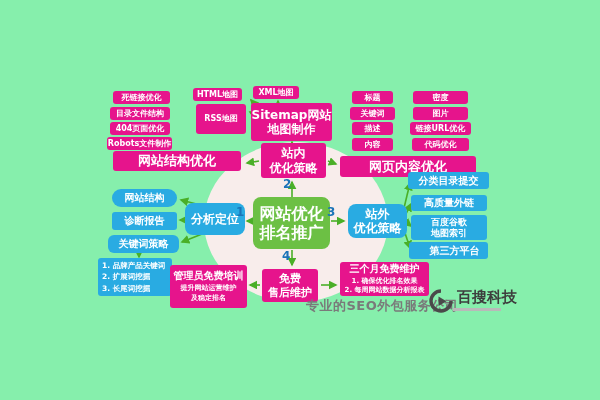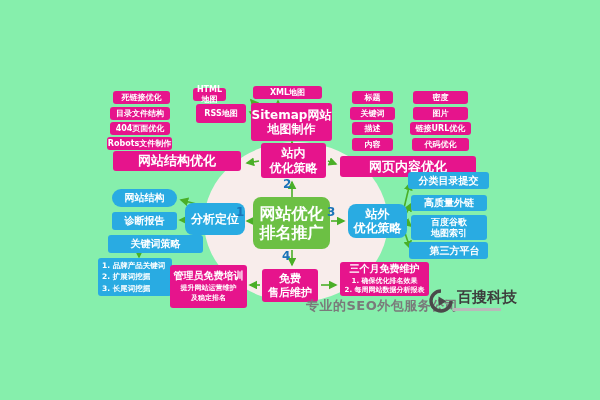--- a/index.html
+++ b/index.html
@@ -68,42 +68,42 @@
       <line x1="321" y1="285" x2="336" y2="285" marker-end="url(#ah)"></line>
     </g>
   </svg>
 
   <div class="box pink f8" style="left:113px;top:91px;width:57px;height:13px;">死链接优化</div>
   <div class="box pink f8" style="left:110px;top:107px;width:60px;height:13px;">目录文件结构</div>
   <div class="box pink f8" style="left:110px;top:122px;width:60px;height:13px;">404页面优化</div>
   <div class="box pink f8" style="left:107px;top:137px;width:65px;height:13px;">Robots文件制作</div>
   <div class="box pink f13" style="left:113px;top:151px;width:128px;height:20px;">网站结构优化</div>
 
-  <div class="box pink f8" style="left:193px;top:88px;width:33px;height:13px;">HTML地图</div>
-  <div class="box pink f8" style="left:196px;top:104px;width:50px;height:19px;">RSS地图</div>
-  <div class="box pink f8" style="left:253px;top:86px;width:69px;height:13px;">XML地图</div>
+  <div class="box pink f8" style="left:193px;top:88px;width:49px;height:13px;">HTML地图</div>
+  <div class="box pink f8" style="left:196px;top:104px;width:50px;height:30px;">RSS地图</div>
+  <div class="box pink f8" style="left:253px;top:86px;width:46px;height:13px;">XML地图</div>
   <div class="box pink f12" style="left:251px;top:103px;width:81px;height:38px;">Sitemap网站
 地图制作</div>
 
   <div class="box pink f12" style="left:261px;top:143px;width:65px;height:35px;">站内
 优化策略</div>
 
   <div class="box pink f8" style="left:352px;top:91px;width:41px;height:13px;">标题</div>
   <div class="box pink f8" style="left:350px;top:107px;width:45px;height:13px;">关键词</div>
   <div class="box pink f8" style="left:352px;top:122px;width:41px;height:13px;">描述</div>
   <div class="box pink f8" style="left:352px;top:138px;width:41px;height:13px;">内容</div>
   <div class="box pink f8" style="left:413px;top:91px;width:55px;height:13px;">密度</div>
   <div class="box pink f8" style="left:413px;top:107px;width:55px;height:13px;">图片</div>
   <div class="box pink f8" style="left:410px;top:122px;width:61px;height:13px;">链接URL优化</div>
   <div class="box pink f8" style="left:412px;top:138px;width:57px;height:13px;">代码优化</div>
   <div class="box pink f13" style="left:340px;top:156px;width:136px;height:21px;">网页内容优化</div>
 
   <div class="box blue f10" style="left:112px;top:189px;width:65px;height:18px;border-radius:9px;">网站结构</div>
   <div class="box blue f10" style="left:112px;top:212px;width:65px;height:18px;">诊断报告</div>
-  <div class="box blue f10" style="left:108px;top:235px;width:95px;height:18px;">关键词策略</div>
+  <div class="box blue f10" style="left:108px;top:235px;width:71px;height:18px;border-radius:6px;">关键词策略</div>
   <div class="box blue round f12" style="left:185px;top:203px;width:60px;height:32px;">分析定位</div>
   <div class="box blue listtext" style="left:98px;top:258px;width:74px;height:38px;padding:2px 4px;align-items:flex-start;">1. 品牌产品关键词
 2. 扩展词挖掘
 3. 长尾词挖掘</div>
 
   <div class="box green round f16" style="left:253px;top:197px;width:77px;height:52px;">网站优化
 排名推广</div>
 
   <div class="box blue round f12" style="left:348px;top:204px;width:59px;height:34px;">站外
 优化策略</div>

